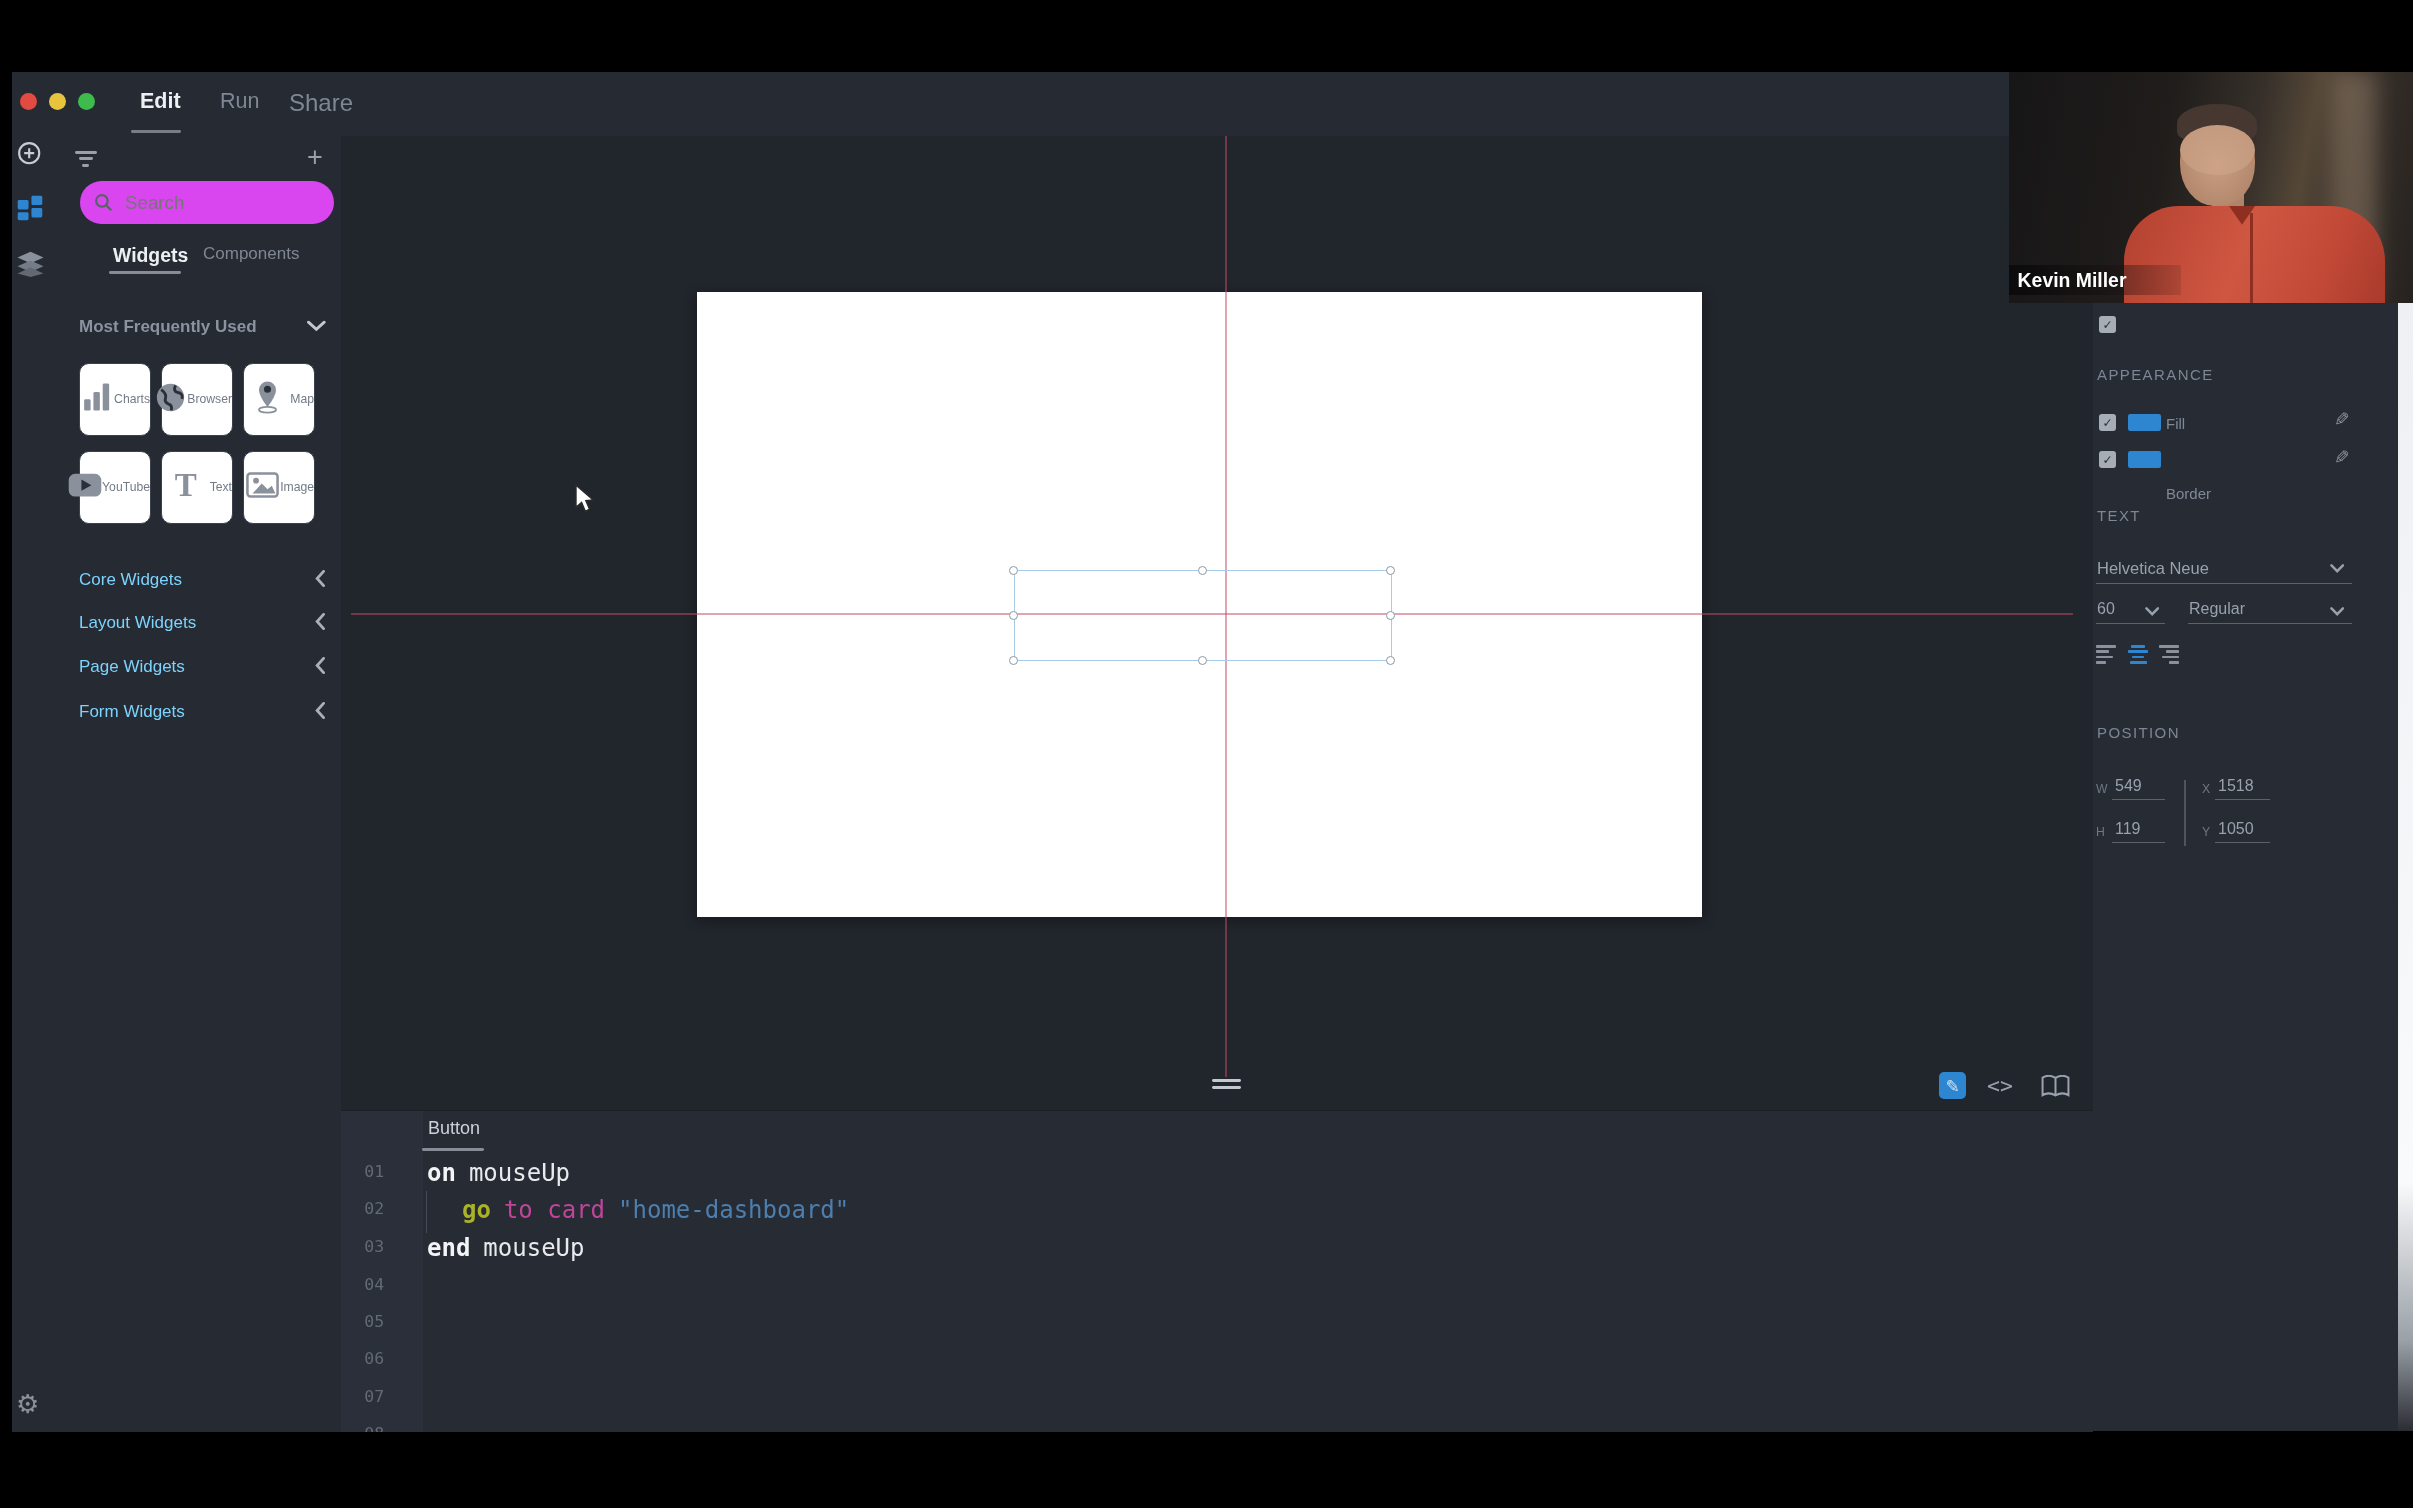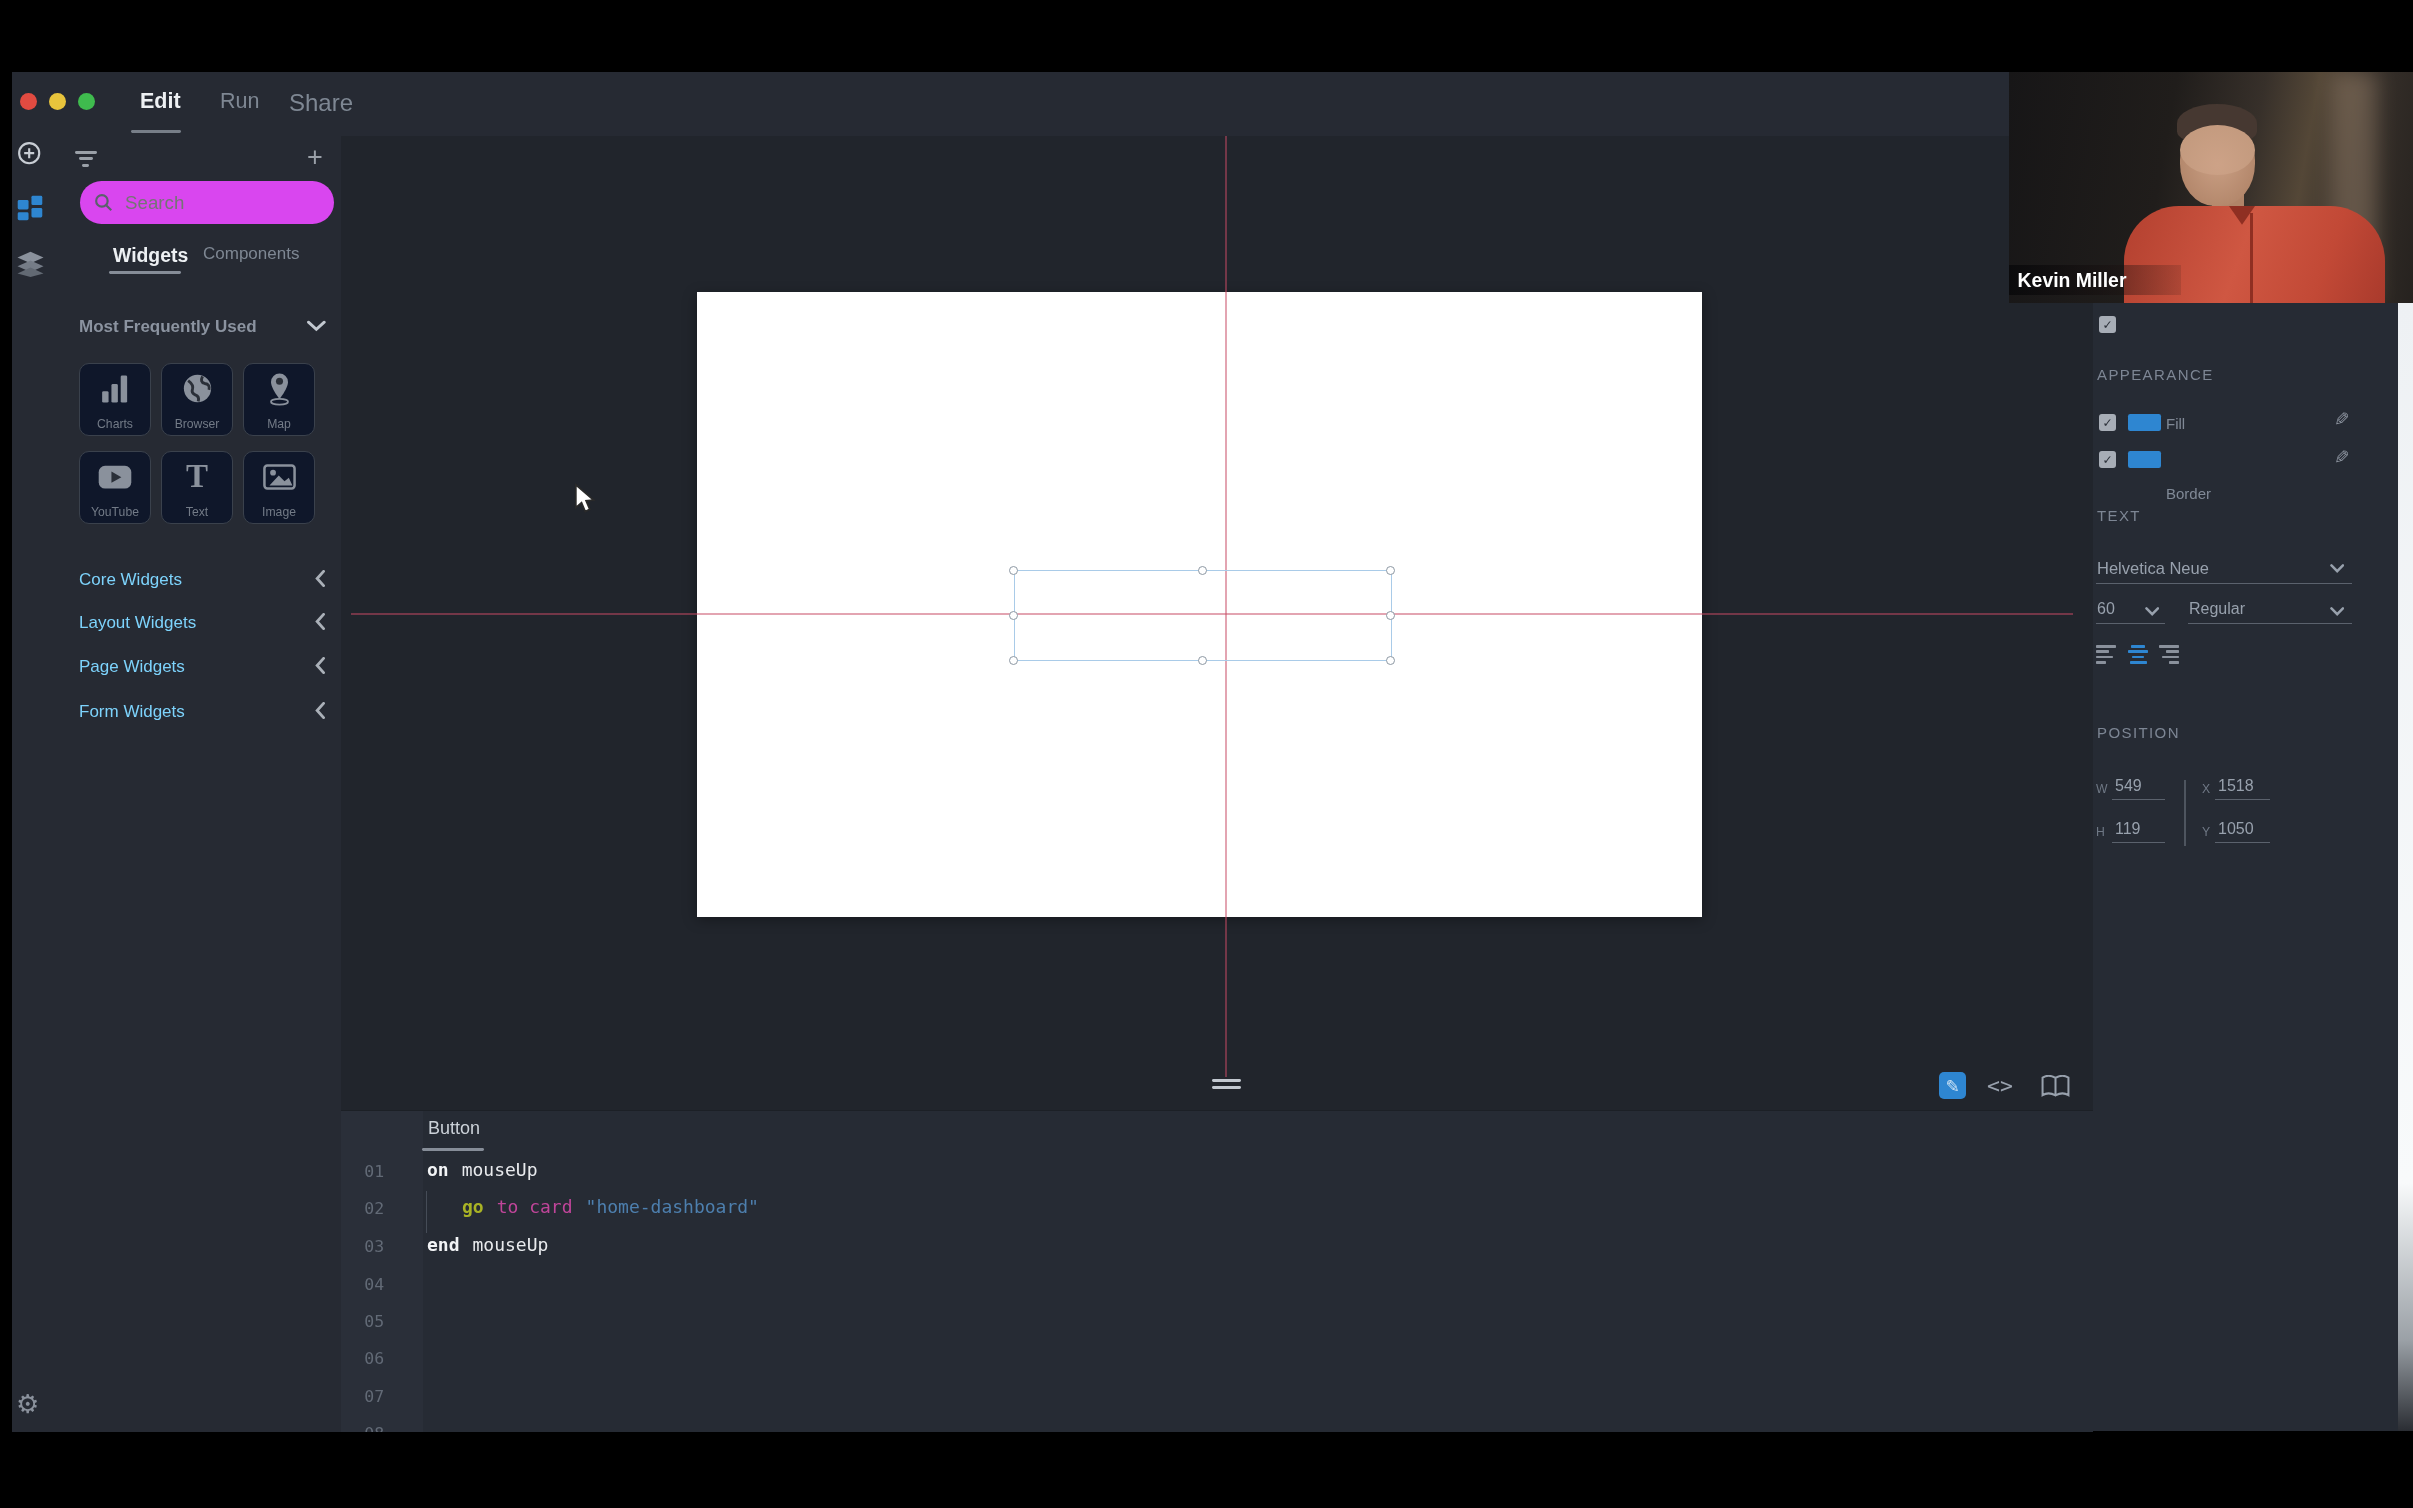--- a/index.html
+++ b/index.html
@@ -12,39 +12,39 @@
   .panel2{background:#262b34;}
   .canvasbg{background:#21252c;}
   
   .t-bright{color:#edf0f3;}
   .t-dim{color:#7e8793;}
   .t-mid{color:#98a1ad;}
   .sec-title{font-size:15px;color:#7d8694;letter-spacing:1.4px;}
   
   .light{width:17px;height:17px;border-radius:50%;}
   
-  .wcard{width:72px;height:73px;border:1.4px solid #3a414c;border-radius:10px;background:#0f172a;
-    display:flex;flex-direction:column;align-items:center;justify-content:flex-end;padding-bottom:4.3px;box-sizing:border-box;}
+  .wcard{width:72px;height:73px;border:1.4px solid #3a414c;border-radius:10px;background:#ffffff;
+    display:flex;flex-direction:row;align-items:center;justify-content:flex-end;padding-bottom:4.3px;box-sizing:border-box;}
   .wcard .wlabel{font-size:12.2px;color:#737b87;margin-top:2.9px;}
   .wcard .wicon{flex:1;display:flex;align-items:center;justify-content:center;width:100%;}
   
   .grp{font-size:17px;color:#7dd3fc;}
   
   .uline{height:1.4px;background:#5b626d;}
   
   .cbx{width:17px;height:17px;background:#a7adb6;border-radius:2.9px;display:flex;align-items:center;justify-content:center;
     color:#2c313a;font-size:12.2px;font-family:"DejaVu Sans",sans-serif;font-weight:bold;}
   .swatch{width:33px;height:17px;border-radius:2.2px;background:#2e86d1;}
   
   .alico{width:20px;height:18.7px;display:flex;flex-direction:column;justify-content:space-between;}
   .alico i{display:block;height:2.5px;background:#8a919c;border-radius:0.7px;}
   .alico.blue i{background:#2e86d1;}
   .al-l i{align-self:flex-start;} .al-c i{align-self:center;} .al-r i{align-self:flex-end;}
   
-  .codefont{font-family:"DejaVu Sans Mono",monospace;font-size:18px;}
+  .codefont{font-family:"DejaVu Sans Mono",monospace;font-size:24px;}
   .lnum{font-family:"DejaVu Sans Mono",monospace;font-size:16.5px;color:#626a76;width:36px;text-align:right;}
   .t-kw{color:#f2f4f6;font-weight:bold;}
   .t-plain{color:#e8eaed;}
   .t-fn{color:#a9b325;font-weight:bold;}
   .t-cmd{color:#c0459a;}
   .t-str{color:#4d7fae;}
   .sp{margin-left:13px;}
   
   .guide{background:rgba(200,74,100,0.5);}
   

